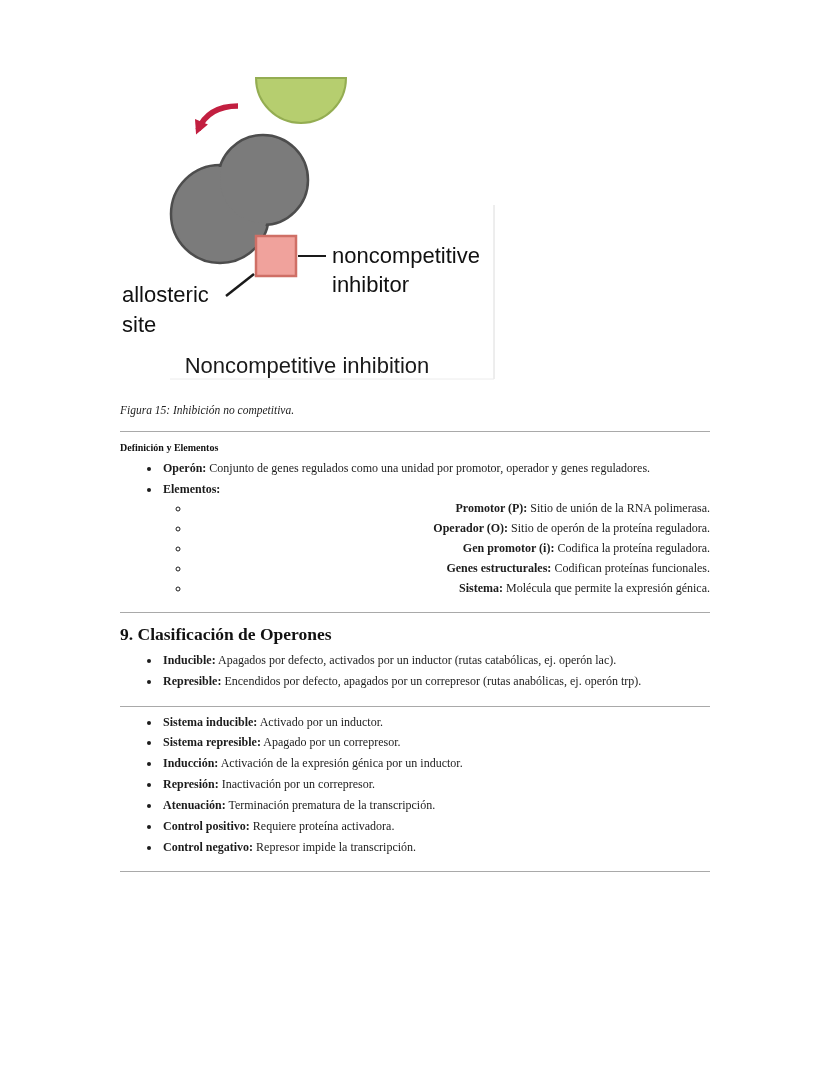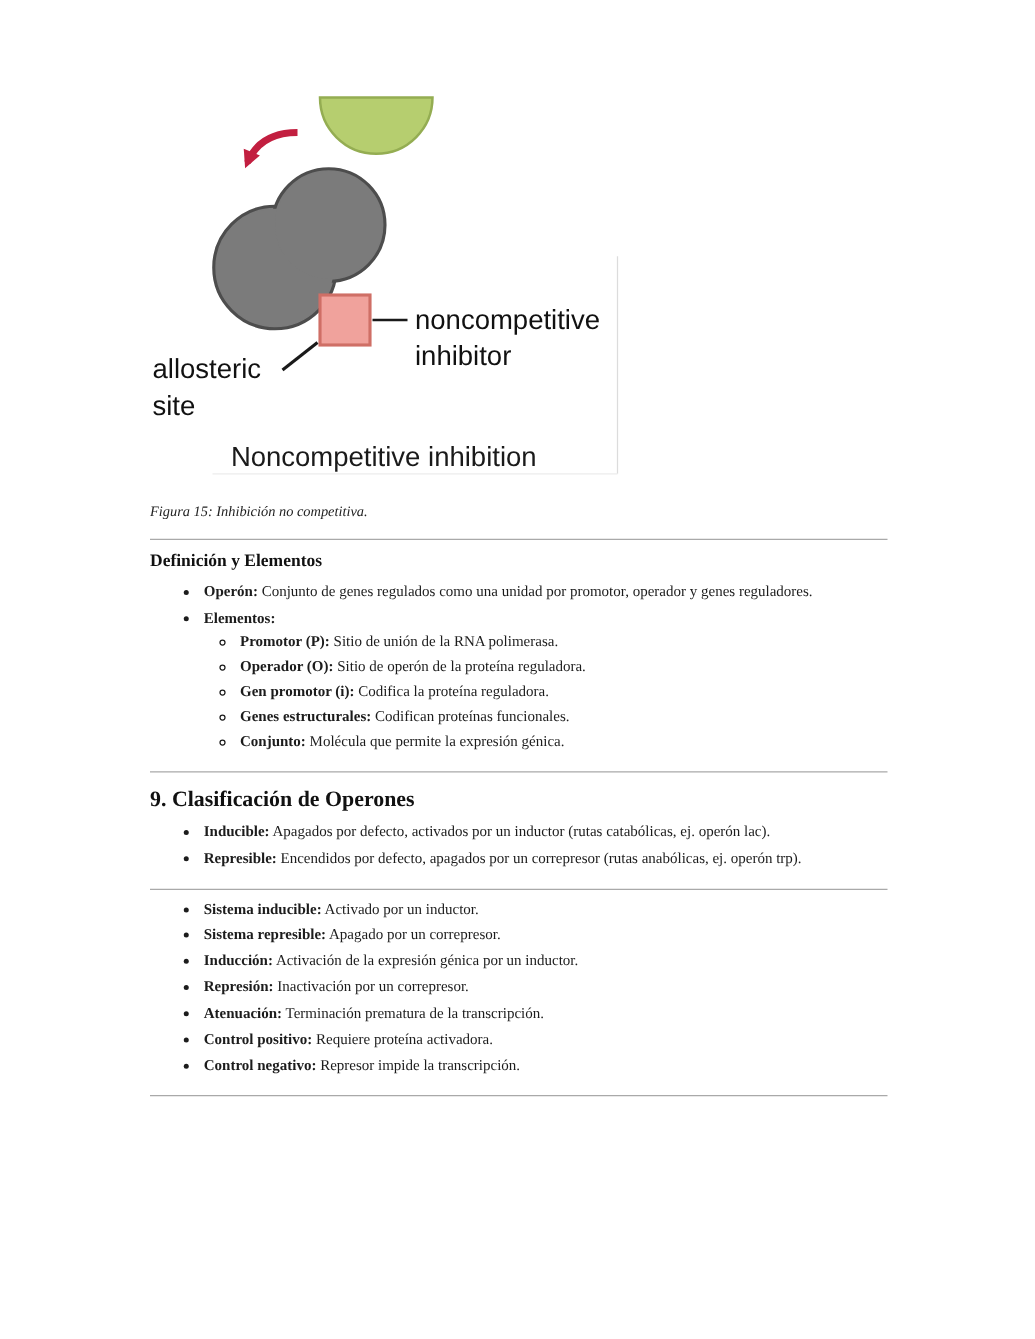--- a/index.html
+++ b/index.html
@@ -28,35 +28,36 @@
     margin: 15px 0 0 0;
   }
   h2.section-title {
     margin: 11px 0 0 0;
     font-size: 17.5px;
     font-weight: bold;
     color: #111111;
   }
   h3.section-subtitle {
     margin: 10px 0 0 0;
-    font-size: 14px;
+    font-size: 10px;
     font-weight: bold;
     color: #111111;
   }
   ul.blist {
     margin: 7px 0 0 0;
     padding-left: 41px;
     font-size: 12px;
     line-height: 1.45;
   }
   ul.blist > li { margin-bottom: 3.5px; padding-left: 2px; }
   ul.sublist {
     list-style-type: circle;
     margin: 2px 0 0 0;
     padding-left: 27px;
+    text-align: right;
   }
   ul.sublist > li { margin-bottom: 2.5px; padding-left: 2px; }
   strong.term { font-weight: bold; }
   .footer {
     position: absolute;
     left: 0; right: 0;
     top: 1032px;
     text-align: center;
     font-size: 10px;
     color: #333333;
@@ -127,21 +128,21 @@
             </li>
             <li>
               <strong class="term">Gen promotor (i):</strong>
               <span>Codifica la proteína reguladora.</span>
             </li>
             <li>
               <strong class="term">Genes estructurales:</strong>
               <span>Codifican proteínas funcionales.</span>
             </li>
             <li>
-              <strong class="term">Conjunto:</strong>
+              <strong class="term">Sistema:</strong>
               <span>Molécula que permite la expresión génica.</span>
             </li>
           </ul>
         </li>
       </ul>
     </section>
 
     <hr class="divider">
 
     <section>

